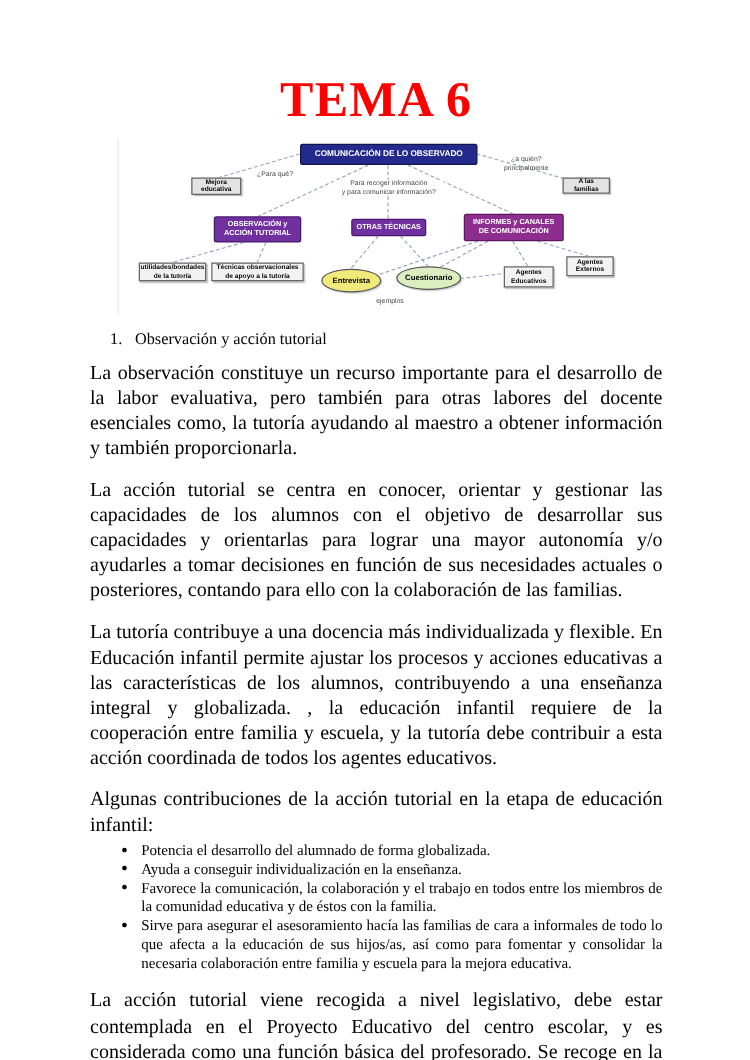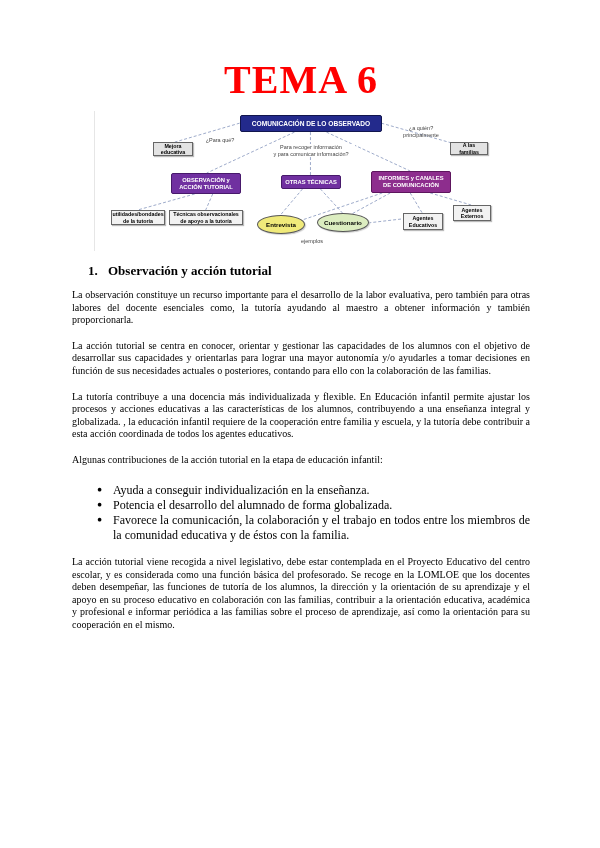--- a/index.html
+++ b/index.html
@@ -59,26 +59,26 @@
   .hint {
     position:absolute; font-size:5.5px; color:#444; text-align:center;
     white-space:pre-line; line-height:1.2; font-weight:normal;
   }
   #h-quien    { left:296px; top:14px; width:60px; }
   #h-paraque  { left:106px; top:26px; width:38px; }
   #h-recoger  { left:172px; top:33px; width:88px; background:#fff; }
   #h-ejemplos { left:196px; top:127px; width:42px; }
 
   
-  .heading { font-size:13px; font-weight:bold; margin:2px 0 10px 16px; }
+  .heading { font-size:13px; font-weight:normal; margin:2px 0 10px 16px; }
   .heading .hnum { display:inline-block; width:20px; }
   p.body {
-    font-size:10px; line-height:1.26; text-align:justify; margin-bottom:13px;
+    font-size:16px; line-height:1.26; text-align:justify; margin-bottom:13px;
   }
-  p.body.tight { margin-bottom:16px; }
+  p.body.tight { margin-bottom:2px; }
   ul.bullets { list-style:none; margin:0 0 13px 24px; }
   ul.bullets li {
     position:relative; padding-left:17px;
     font-size:12px; line-height:1.26; text-align:justify;
   }
   ul.bullets li::before {
     content:"●"; position:absolute; left:1px; top:1px; font-size:8.5px;
   }
 </style>
 </head>
@@ -137,20 +137,21 @@
   <div class="heading">
     <span class="hnum">1.</span><span class="htxt">Observación y acción tutorial</span>
   </div>
 
   <p class="body">La observación  constituye un recurso importante para el desarrollo de la labor evaluativa, pero también para otras labores del docente esenciales como, la tutoría ayudando al maestro a obtener información y también proporcionarla.</p>
   <p class="body">La acción tutorial se centra en conocer, orientar y gestionar las capacidades de los alumnos con el objetivo de desarrollar sus capacidades y orientarlas para lograr una mayor autonomía y/o ayudarles a tomar decisiones en función de sus necesidades actuales o posteriores, contando para ello con la colaboración de las familias.</p>
   <p class="body">La tutoría contribuye a una docencia más individualizada y flexible. En Educación infantil permite ajustar los procesos y acciones educativas a las características de los alumnos, contribuyendo a una enseñanza integral y globalizada. , la educación infantil requiere de la cooperación entre familia y escuela, y la tutoría debe contribuir a esta acción coordinada de todos los agentes educativos.</p>
   <p class="body tight">Algunas contribuciones de la acción tutorial en la etapa de educación infantil:</p>
 
   <ul class="bullets">
+    <li>Potencia el desarrollo del alumnado de forma globalizada.</li>
     <li>Ayuda a conseguir individualización en la enseñanza.</li>
-    <li>Potencia el desarrollo del alumnado de forma globalizada.</li>
     <li>Favorece la comunicación, la colaboración y el trabajo en todos entre los miembros de la comunidad educativa y de éstos con la familia.</li>
+    <li>Sirve para asegurar el asesoramiento hacía las familias de cara a informales de todo lo que afecta a la educación de sus hijos/as, así como para fomentar y consolidar la necesaria colaboración entre familia y escuela para la mejora educativa.</li>
   </ul>
 
   <p class="body">La acción tutorial viene recogida a nivel legislativo, debe estar contemplada en el Proyecto Educativo del centro escolar, y es considerada como  una función básica del profesorado. Se recoge en la LOMLOE que los docentes deben desempeñar, las funciones de tutoría de los alumnos, la dirección y la orientación de su aprendizaje y el apoyo en su proceso educativo en colaboración con las familias, contribuir a la orientación educativa, académica y profesional e informar periódica a las familias sobre el proceso de aprendizaje, así como la orientación para su cooperación en el mismo.</p>
 
 </div>
 
 </body></html>

